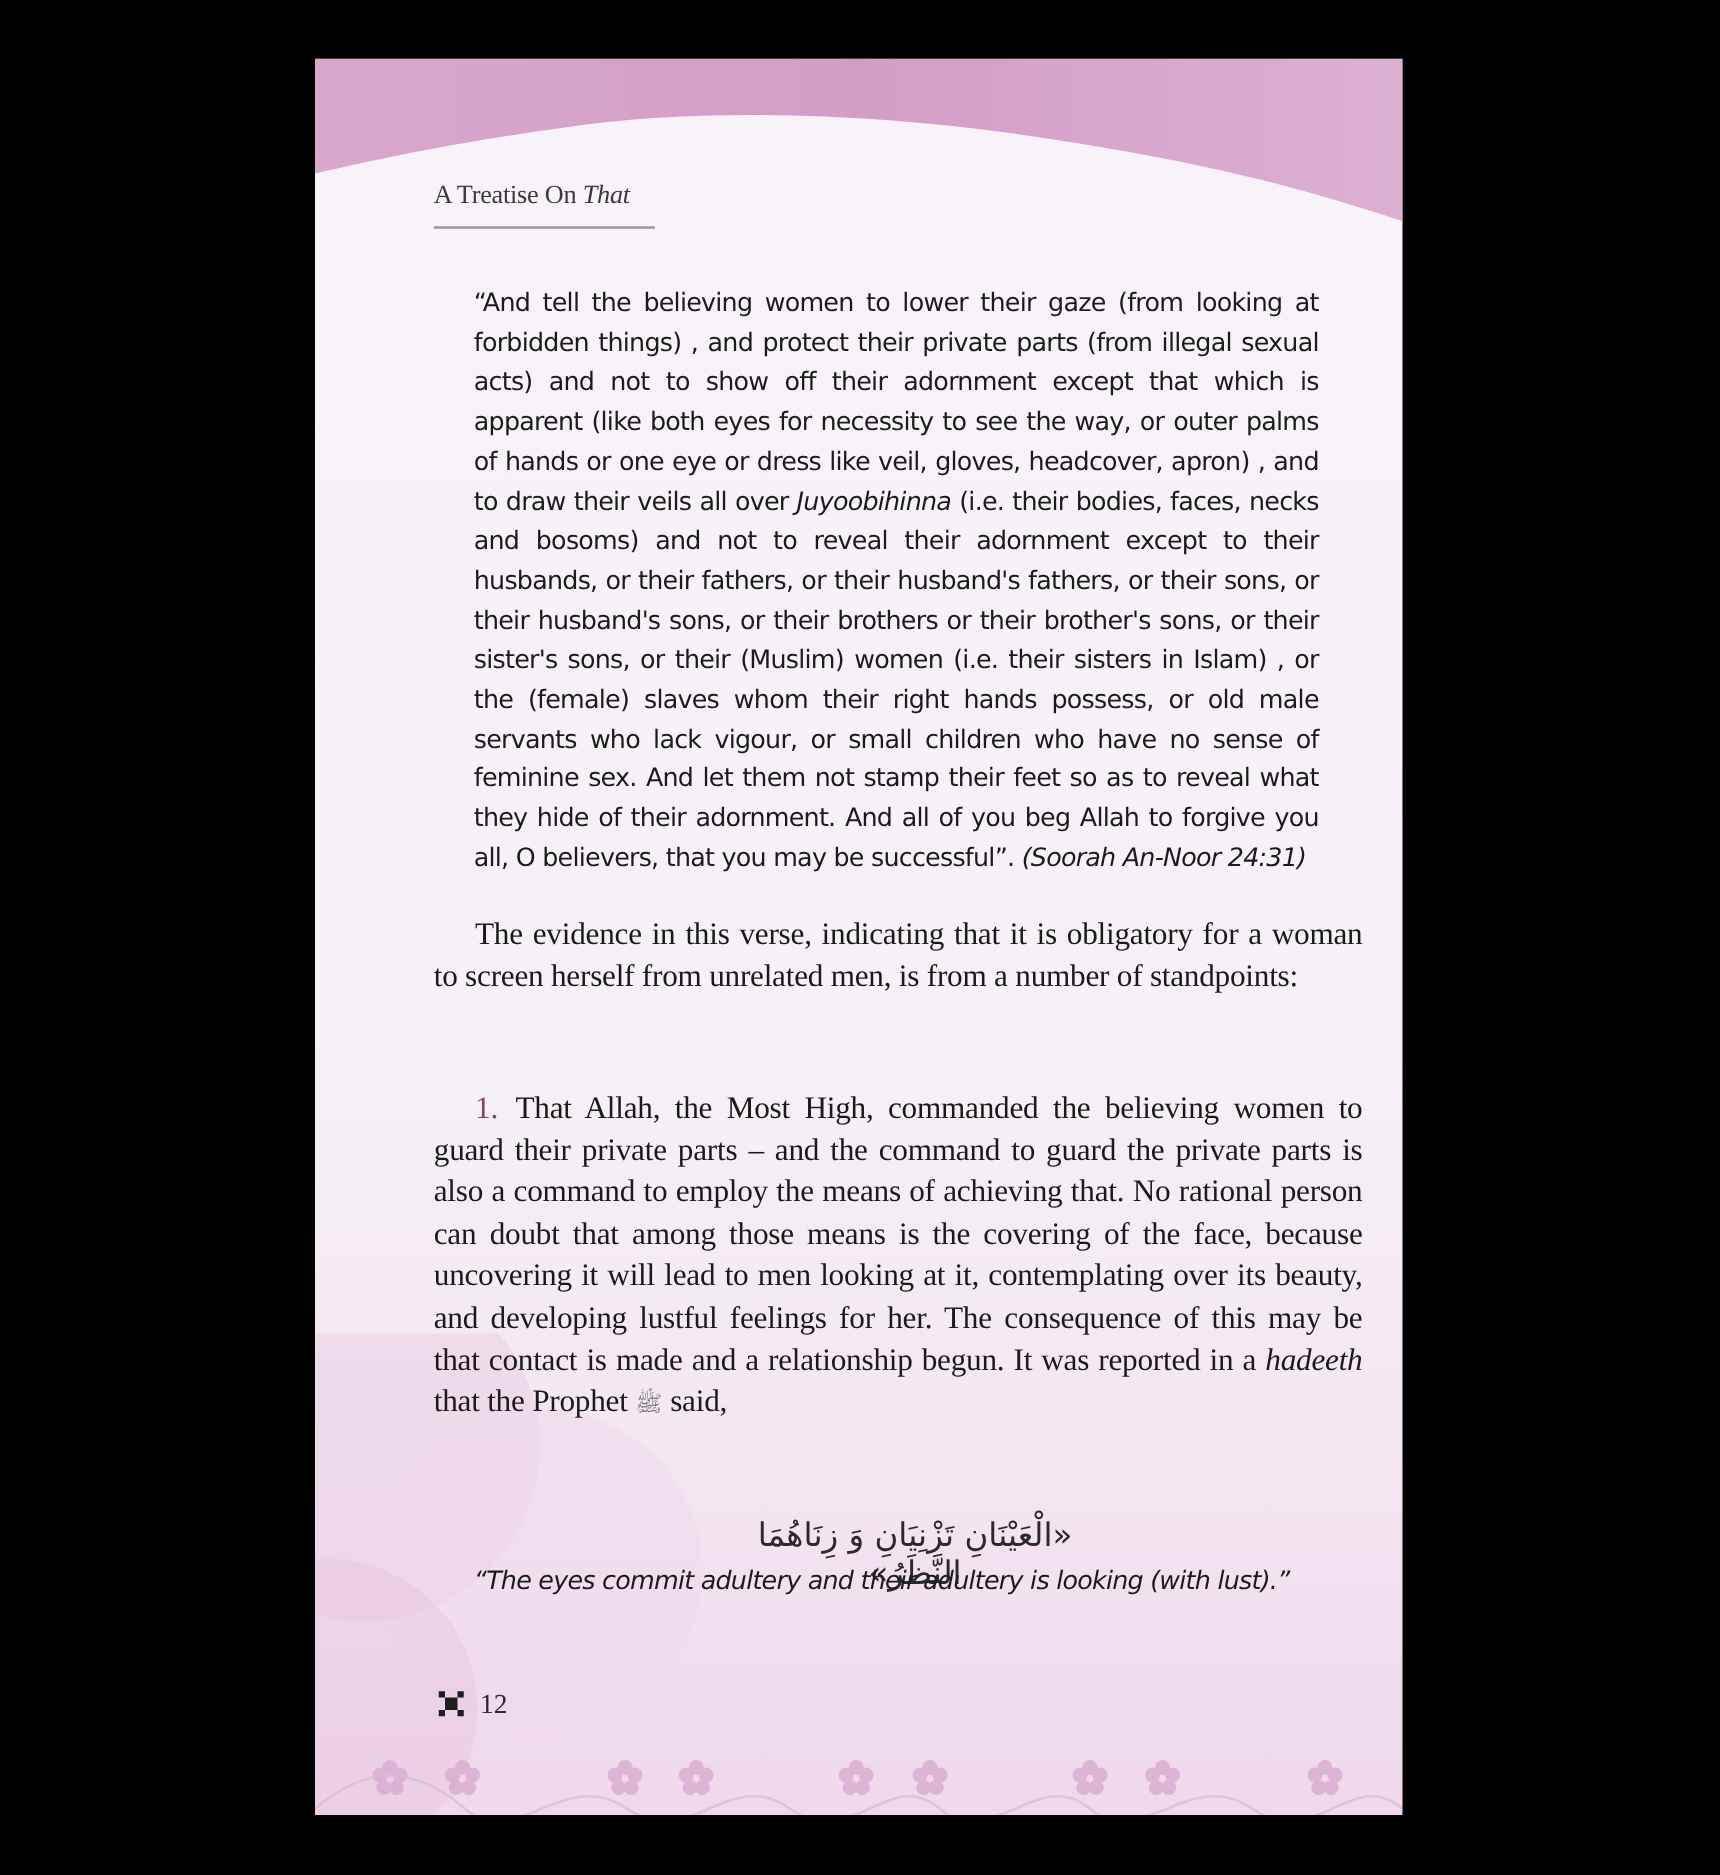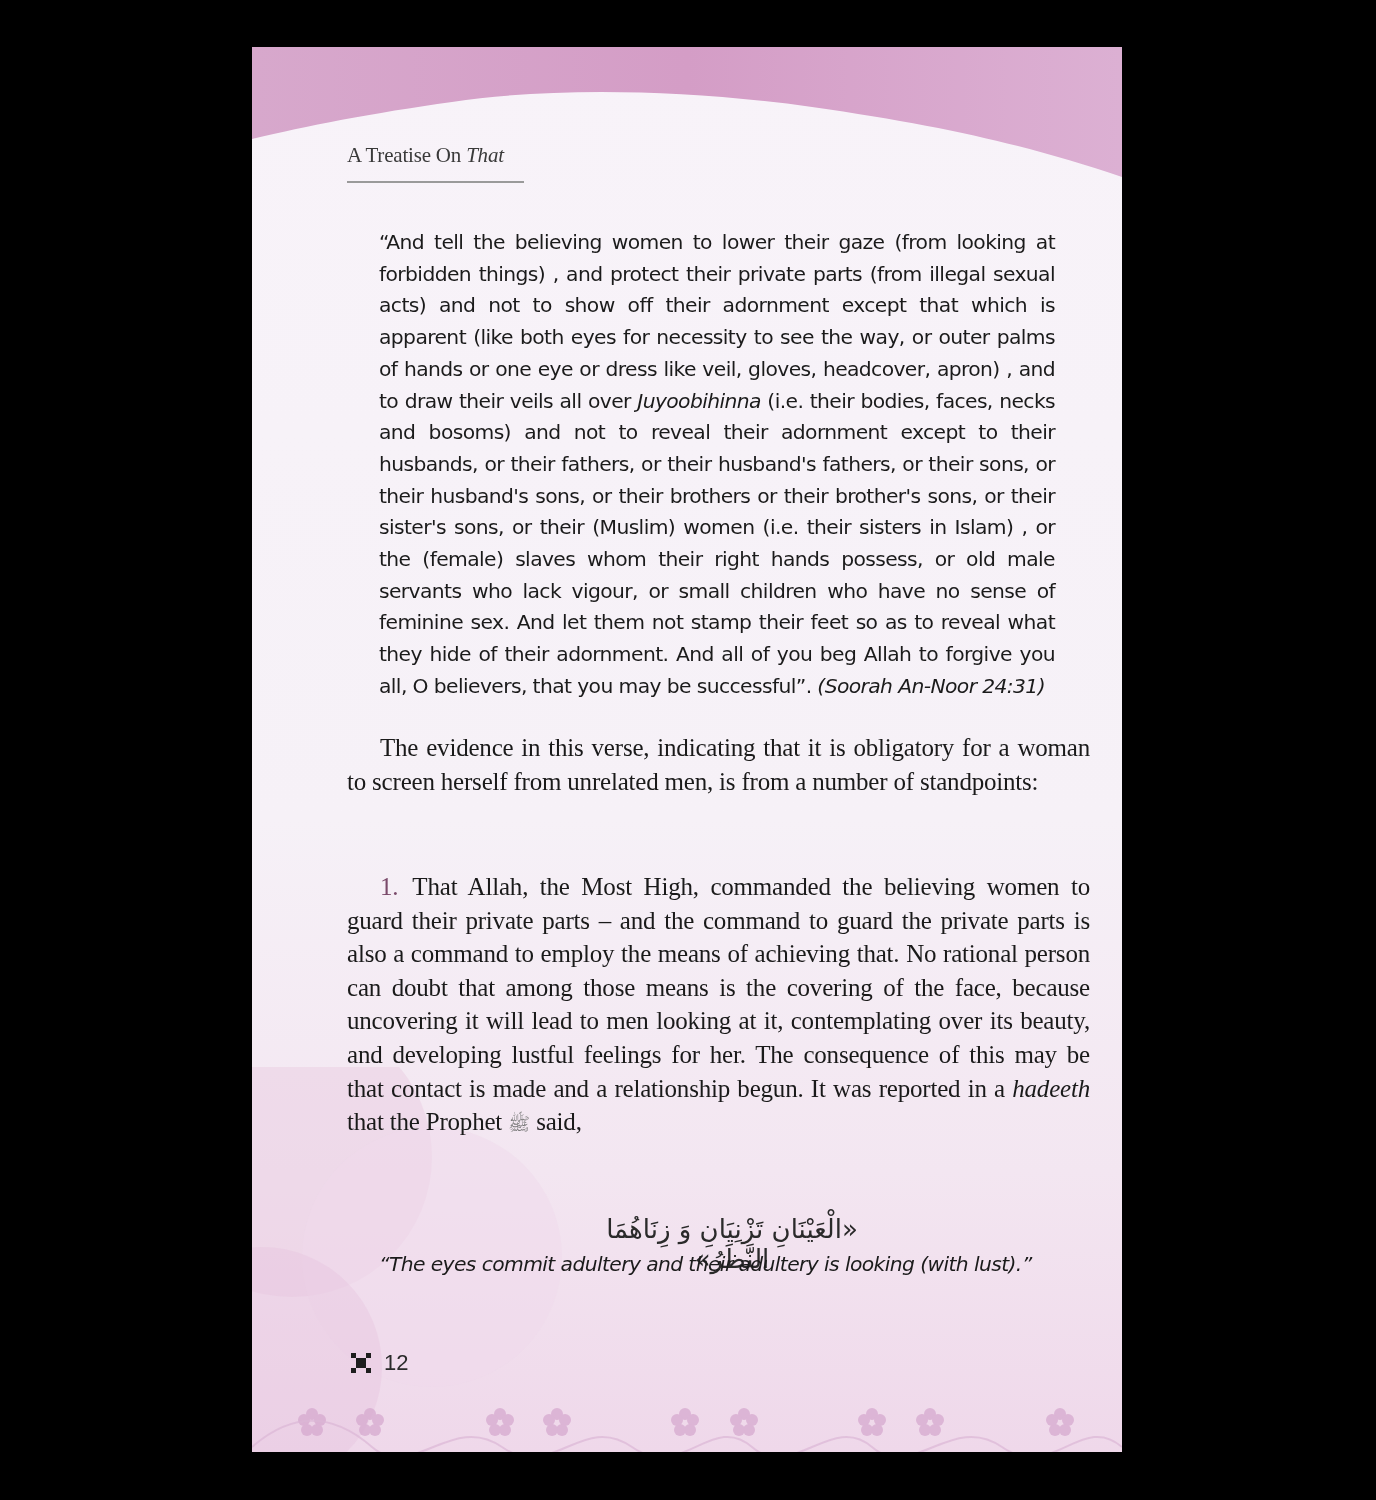--- a/index.html
+++ b/index.html
@@ -46,21 +46,21 @@
       font-family: "DejaVu Sans", sans-serif; font-size: 26px; color: #2a2a2a;
       direction: rtl;
     }
     .translation {
       position: absolute; left: 127px; top: 1202px; width: 676px;
       font-family: "DejaVu Sans", sans-serif; font-style: italic; font-size: 20.3px;
       line-height: 31.7px; color: #1b1b1b; text-align: justify; letter-spacing: -0.6px;
     }
     .page-number {
       position: absolute; left: 98px; top: 1303px; display: flex; align-items: center; gap: 12px;
-      font-family: Liberation Sans, sans-serif; font-size: 22px; color: #2a2a2a;
+      font-family: Liberation Serif, serif; font-size: 22px; color: #2a2a2a;
     }
   </style>
 </head>
 <body>
 
 <div class="page">
 
   <svg class="header-wave" viewBox="0 0 870 200" preserveAspectRatio="none">
     <defs>
       <linearGradient id="hg" x1="0" y1="0" x2="1" y2="0">

